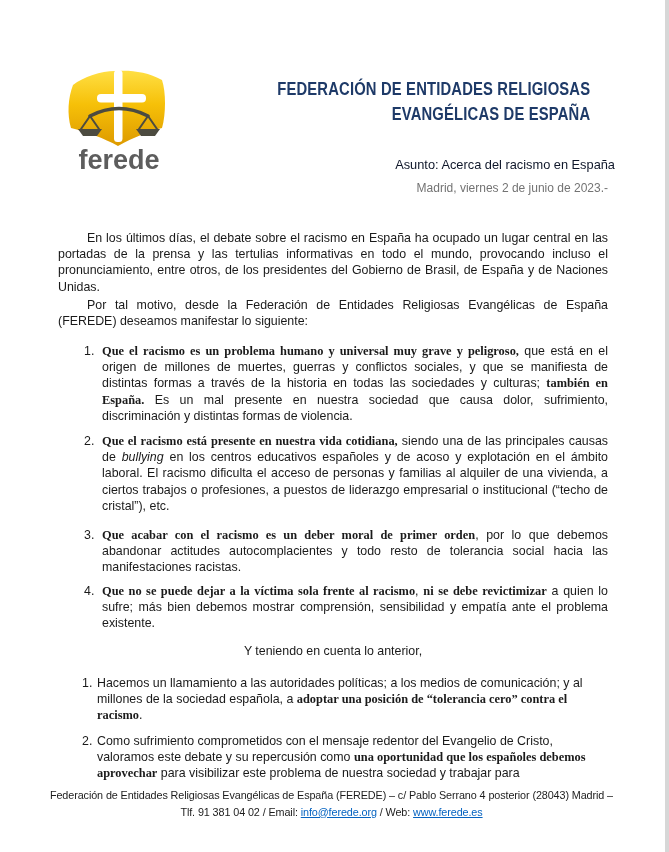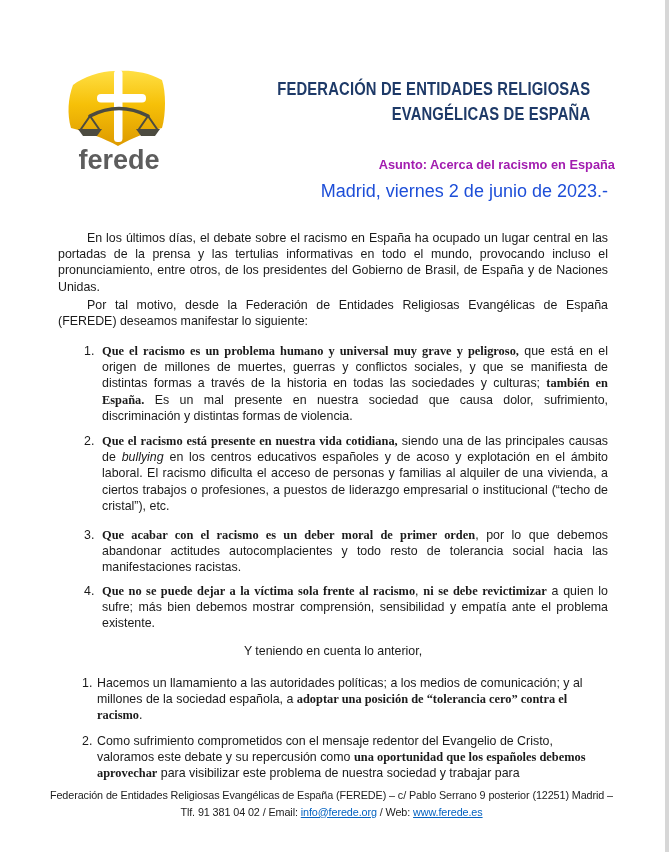--- a/index.html
+++ b/index.html
@@ -14,25 +14,25 @@
 
   
   .logo { position:absolute; left:60px; top:62px; width:112px; height:116px; }
   .org-title {
     position:absolute; top:76px; right:79px; text-align:right;
     color:#1e3a68; font-weight:bold; font-size:18.5px; line-height:25px;
     transform:scaleX(0.80); transform-origin:100% 0; white-space:nowrap;
     letter-spacing:0.2px;
   }
   .subject {
-    position:absolute; top:157px; right:54px; font-weight:bold;
-    font-size:12.8px; color:#a21caf;
+    position:absolute; top:157px; right:54px; font-weight:normal;
+    font-size:12.8px; color:#0f172a;
   }
   .dateline {
-    position:absolute; top:181px; right:61px; font-size:18px; color:#1d4ed8;
+    position:absolute; top:181px; right:61px; font-size:12px; color:#737373;
   }
 
   
   .blk { position:absolute; left:58px; width:550px; font-size:12.4px; line-height:16.2px; }
   .para { text-align:justify; text-indent:29px; }
   .p1 { top:230px; }
   .p2 { top:297px; }
   .transition { top:643px; text-align:center; }
 
   .item { display:flex; }
@@ -128,18 +128,18 @@
   <div class="blk item itemb b1">
     <span class="num">1.</span>
     <span class="txt"><span>Hacemos un llamamiento a las autoridades políticas; a los medios de comunicación; y al millones de la sociedad española, a </span><span class="b">adoptar una posición de “tolerancia cero” contra el racismo</span><span>.</span></span>
   </div>
   <div class="blk item itemb b2">
     <span class="num">2.</span>
     <span class="txt"><span>Como sufrimiento comprometidos con el mensaje redentor del Evangelio de Cristo, valoramos este debate y su repercusión como </span><span class="b">una oportunidad que los españoles debemos aprovechar</span><span> para visibilizar este problema de nuestra sociedad y trabajar para</span></span>
   </div>
 
   <div class="footer">
-    <div>Federación de Entidades Religiosas Evangélicas de España (FEREDE) – c/ Pablo Serrano 9 posterior (12251) Madrid –</div>
+    <div>Federación de Entidades Religiosas Evangélicas de España (FEREDE) – c/ Pablo Serrano 4 posterior (28043) Madrid –</div>
     <div><span>Tlf. 91 381 04 02 / Email: </span><a href="#" class="link">info@ferede.org</a><span> / Web: </span><a href="#" class="link">www.ferede.es</a></div>
   </div>
 
   <div class="edge-strip"></div>
 </div>
 
 </body></html>

